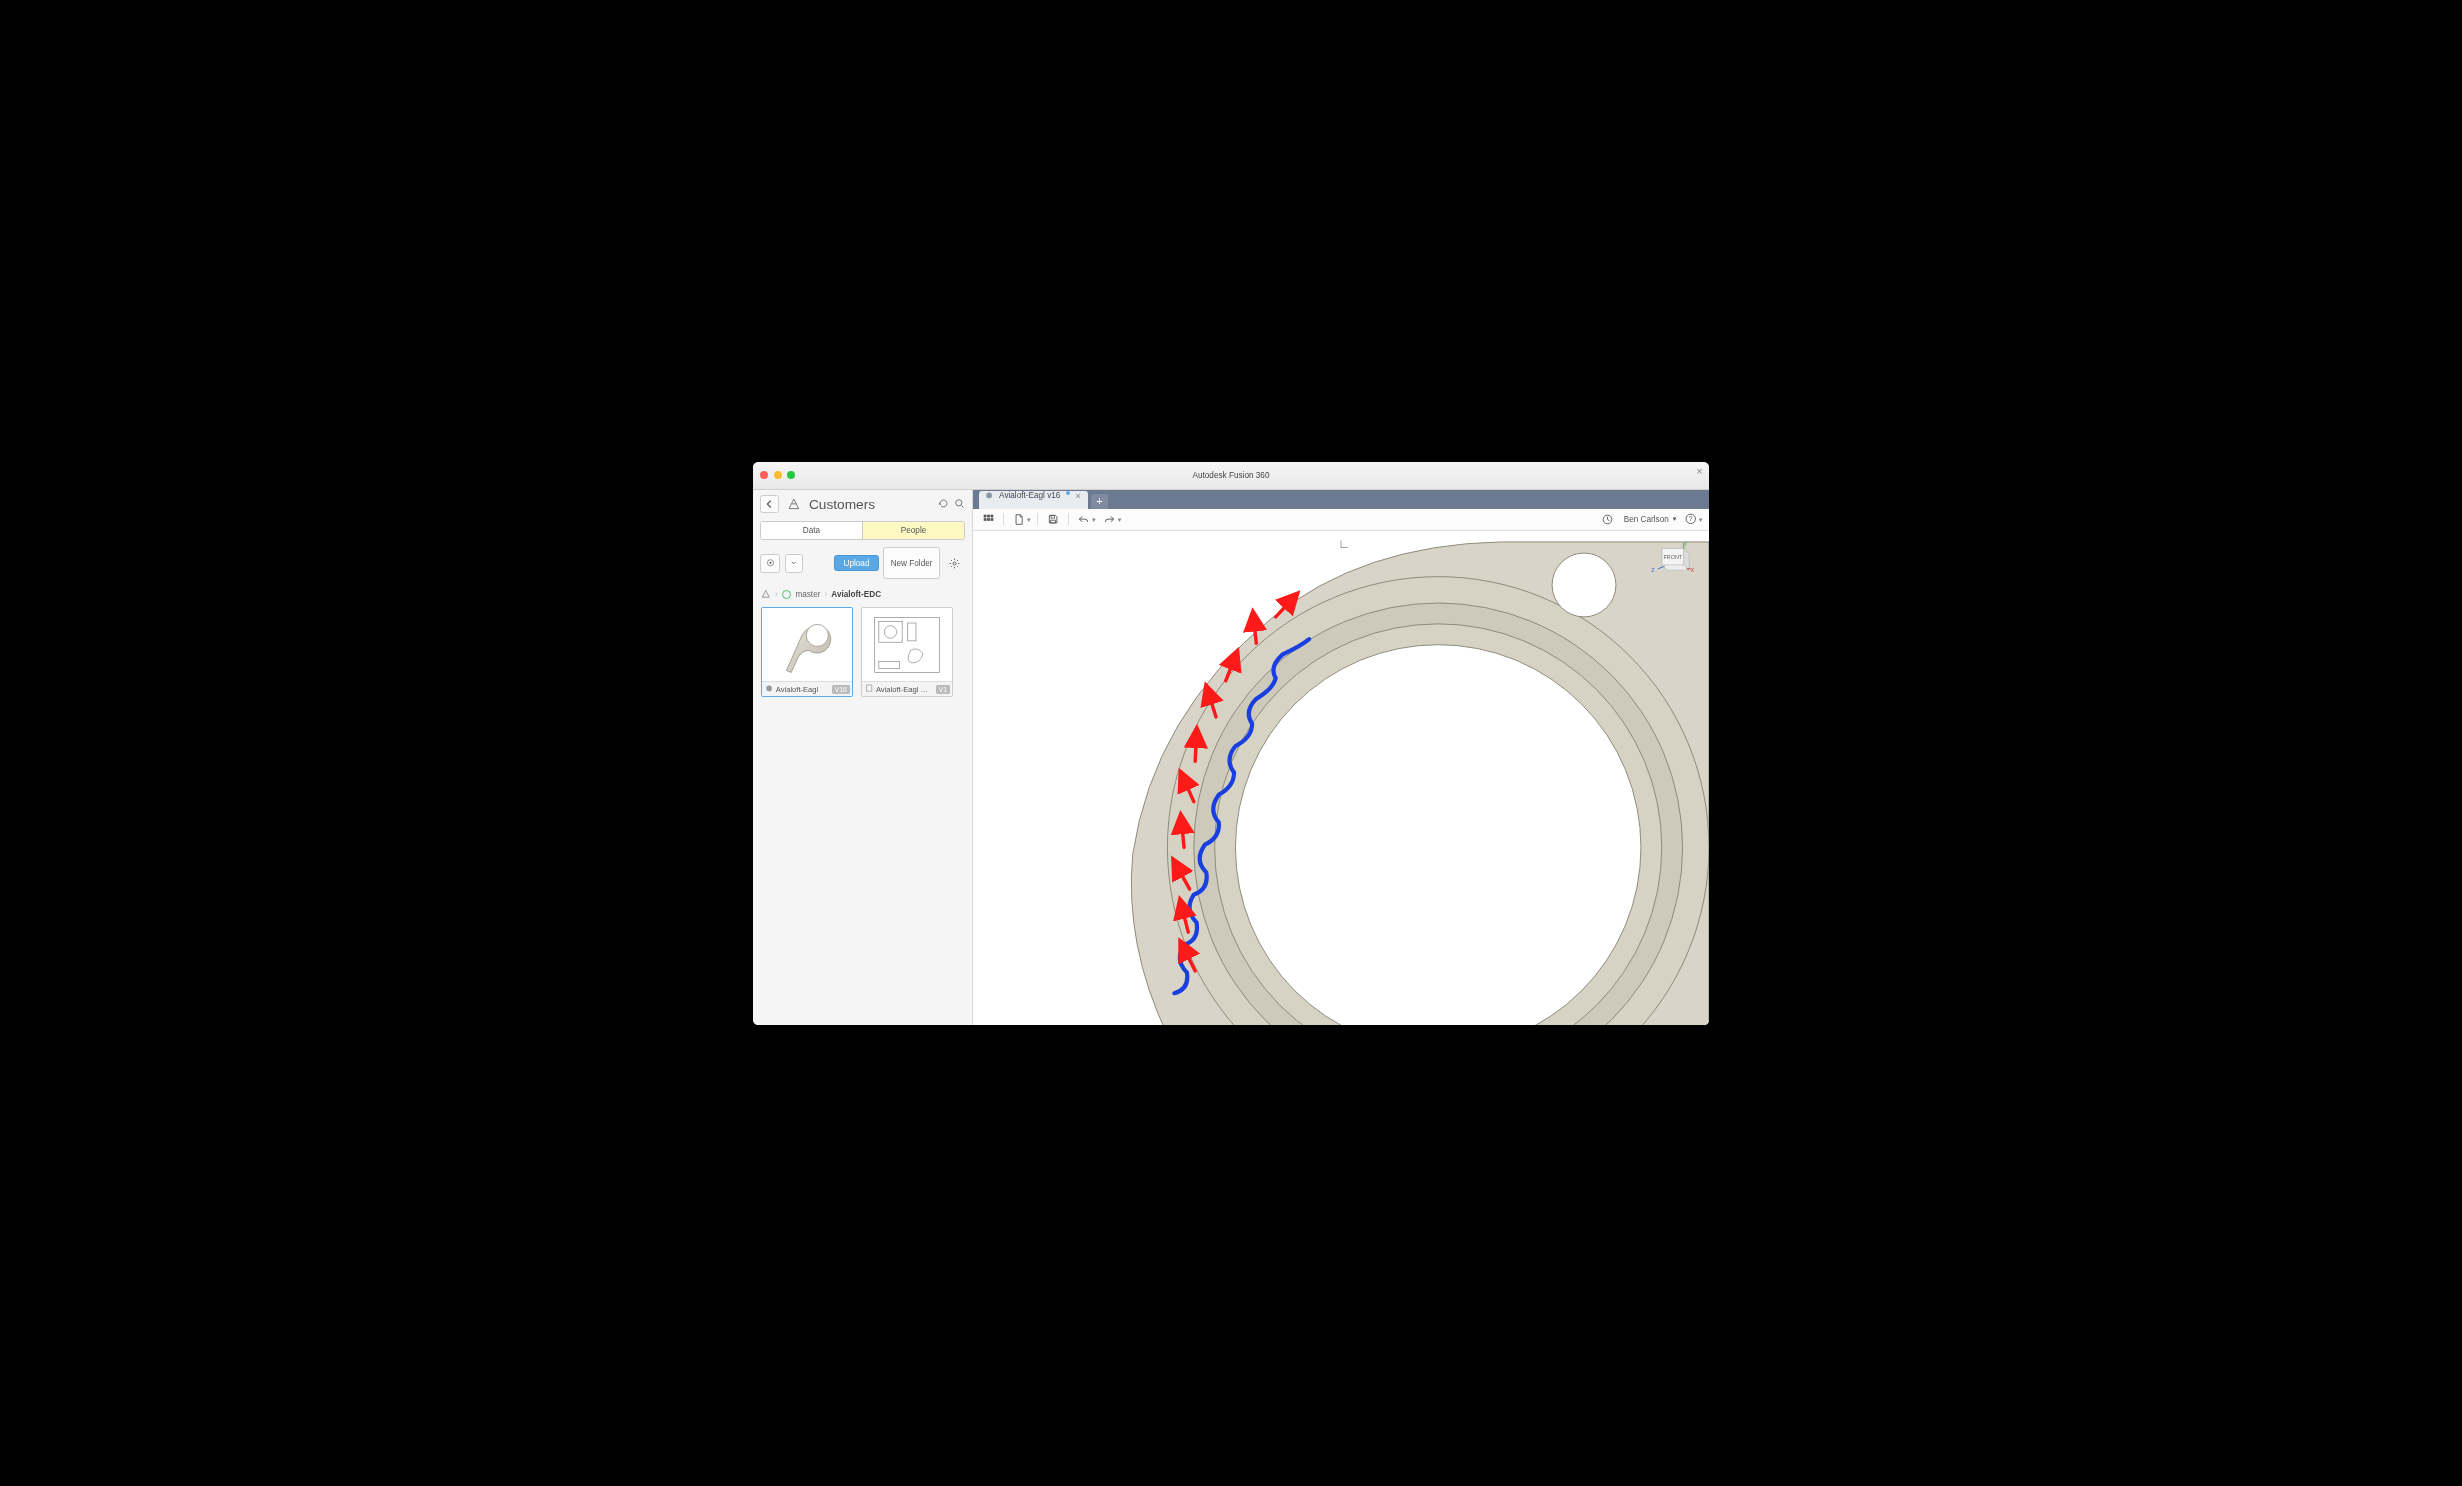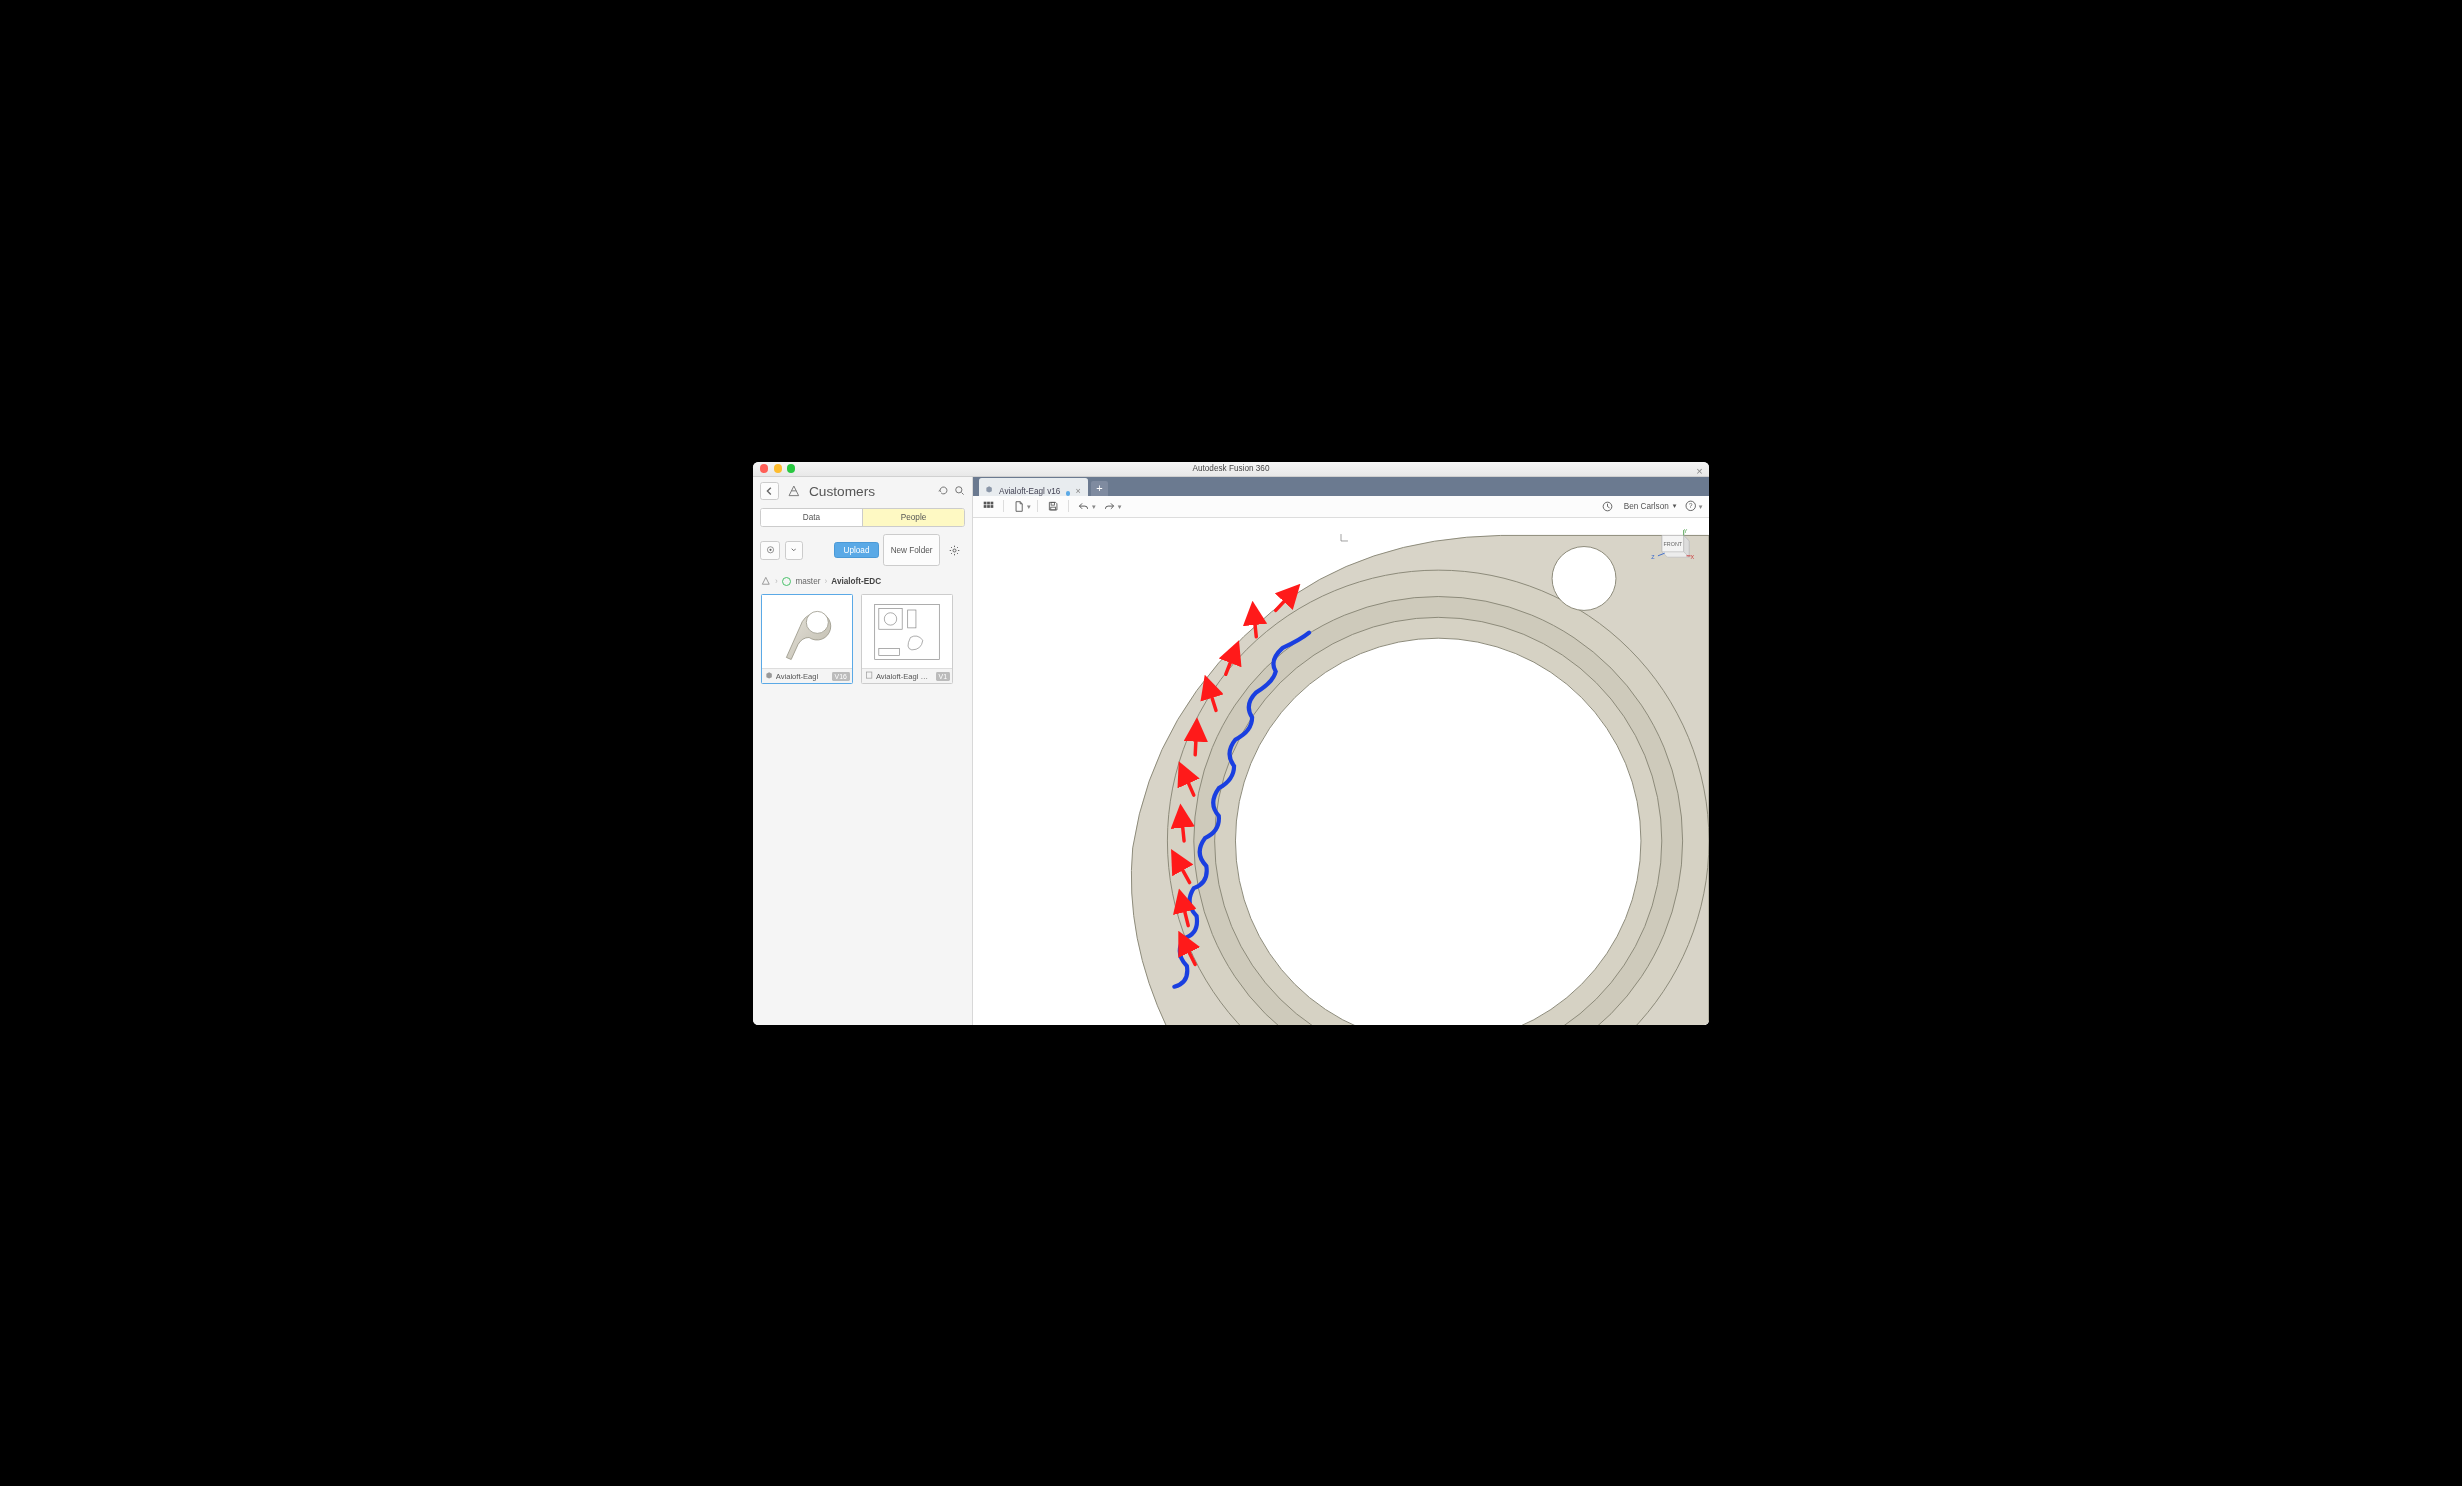--- a/index.html
+++ b/index.html
@@ -11,21 +11,21 @@
     background: #ececec;
     border-radius: 5.5px;
     box-shadow: 0 13.7px 41px rgba(0,0,0,0.5);
     overflow: hidden;
     display: flex; flex-direction: column;
     position: relative;
   }
 
   
   .titlebar {
-    height: 15px;
+    height: 28px;
     background: linear-gradient(#f6f6f6,#e8e8e8);
     border-bottom: 0.7px solid #d0d0d0;
     display: flex; align-items: center;
     position: relative;
     flex-shrink: 0;
   }
   .traffic { display: flex; gap: 5.5px; padding-left: 6.9px; }
   .light { width: 8.2px; height: 8.2px; border-radius: 50%; }
   .light.red { background:#ff5f57; }
   .light.yellow { background:#febc2e; }
@@ -133,21 +133,21 @@
   
   .mainarea { flex:1; display:flex; flex-direction:column; background:#fff; min-width:0; }
 
   .tabbar {
     height:19px; background:#6b7a90; display:flex; align-items:flex-end; padding-left:5.5px; gap:0;
   }
   .doc-tab {
     height:18px;
     background:#e8ecef;
     border-radius:2.7px 2.7px 0 0;
-    display:flex; align-items:flex-end; gap:5.5px;
+    display:flex; align-items:flex-start; gap:5.5px;
     padding:0 6.9px; font-size:8.2px; color:#445;
     margin-right:1.4px;
   }
   .doc-tab .dirty { width:4.1px;height:4.1px;border-radius:50%;background:#5aa9e6; }
   .doc-tab .close { color:#888; font-size:9px; }
   .new-tab {
     width:16.5px;height:15px; background:#7f8ba0; color:#fff;
     display:flex;align-items:center;justify-content:center; font-size:11px;
     border-radius:2.1px 2.1px 0 0; margin-left:2.1px;
   }

